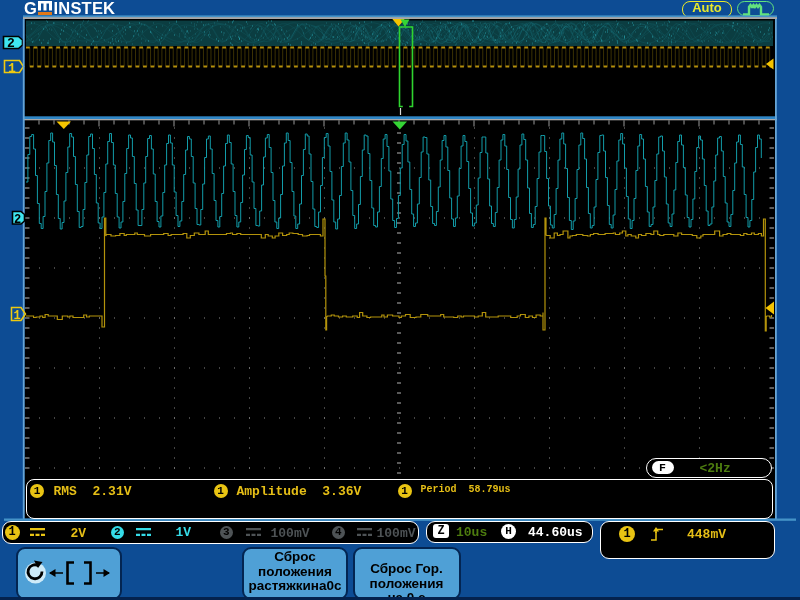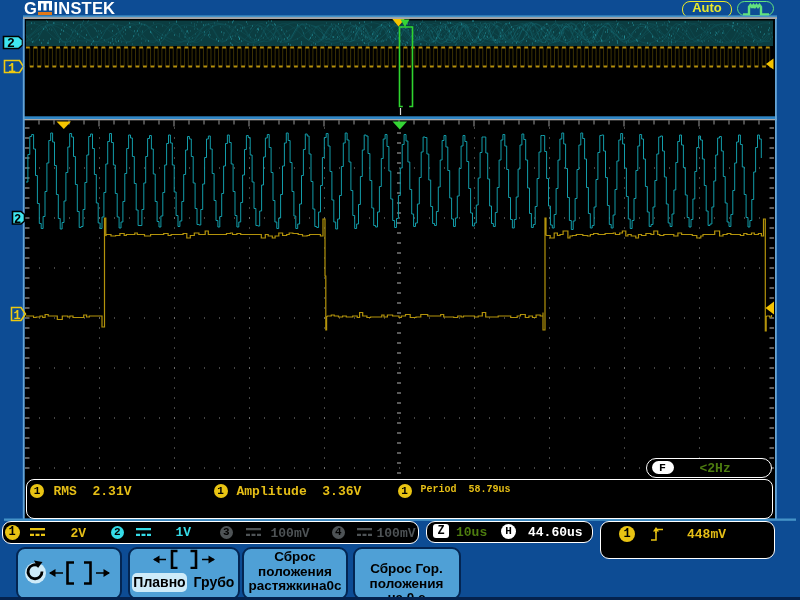--- a/index.html
+++ b/index.html
@@ -148,25 +148,16 @@
 <div class="btn" style="left:16px;width:106px;">
   <svg width="102" height="42.5" viewBox="0 0 102 42.5">
     <circle cx="17.5" cy="24" r="10.5" fill="#CEEBF9"></circle>
     <path d="M24 22.5 a7 7 0 1 1 -3.5 -5.8" fill="none" stroke="#000" stroke-width="2.8"></path>
     <path d="M16 11.5l8.5 1.5-4.5 6z" fill="#000"></path>
     <path d="M32 24h13M78 24h13" stroke="#000" stroke-width="1.7"></path>
     <path d="M31 24l6.5-4v8zM92 24l-6.5-4v8z" fill="#000"></path>
     <path d="M56 13.5h-6.5v21h6.5M66 13.5h6.5v21h-6.5" fill="none" stroke="#000" stroke-width="2.6"></path>
   </svg>
 </div>
-<div class="btn" style="left:127.5px;width:112px;">
-  <svg width="106" height="20" viewBox="0 0 106 20" style="margin-top:0px;">
-    <path d="M23 10.5h12M71 10.5h12" stroke="#000" stroke-width="1.7"></path>
-    <path d="M22 10.5l6.5-4v8zM84 10.5l-6.5-4v8z" fill="#000"></path>
-    <path d="M46.5 2h-5.5v17h5.5M59.5 2h5.5v17h-5.5" fill="none" stroke="#000" stroke-width="2.6"></path>
-  </svg>
-  <div style="position:absolute;left:2.5px;top:23.5px;width:55px;height:19.5px;background:#CEEBF9;border-radius:5px;font-size:14px;line-height:19px;">Плавно</div>
-  <div style="position:absolute;left:60px;top:23.5px;width:49px;font-size:14px;line-height:19px;">Грубо</div>
-</div>
 <div class="btn" style="left:242px;width:106px;font-size:13.5px;line-height:14.5px;padding-top:1px;">Сброс<br>положения<br>растяжкина0с</div>
 <div class="btn" style="left:352.5px;width:108px;font-size:13.5px;line-height:14.5px;padding-top:13px;">Сброс Гор.<br>положения<br>на 0 с</div>
 
 <div class="abs" style="left:0;top:596.5px;width:800px;height:3.5px;background:#04224E;"></div>
 </div>
 </body></html>

